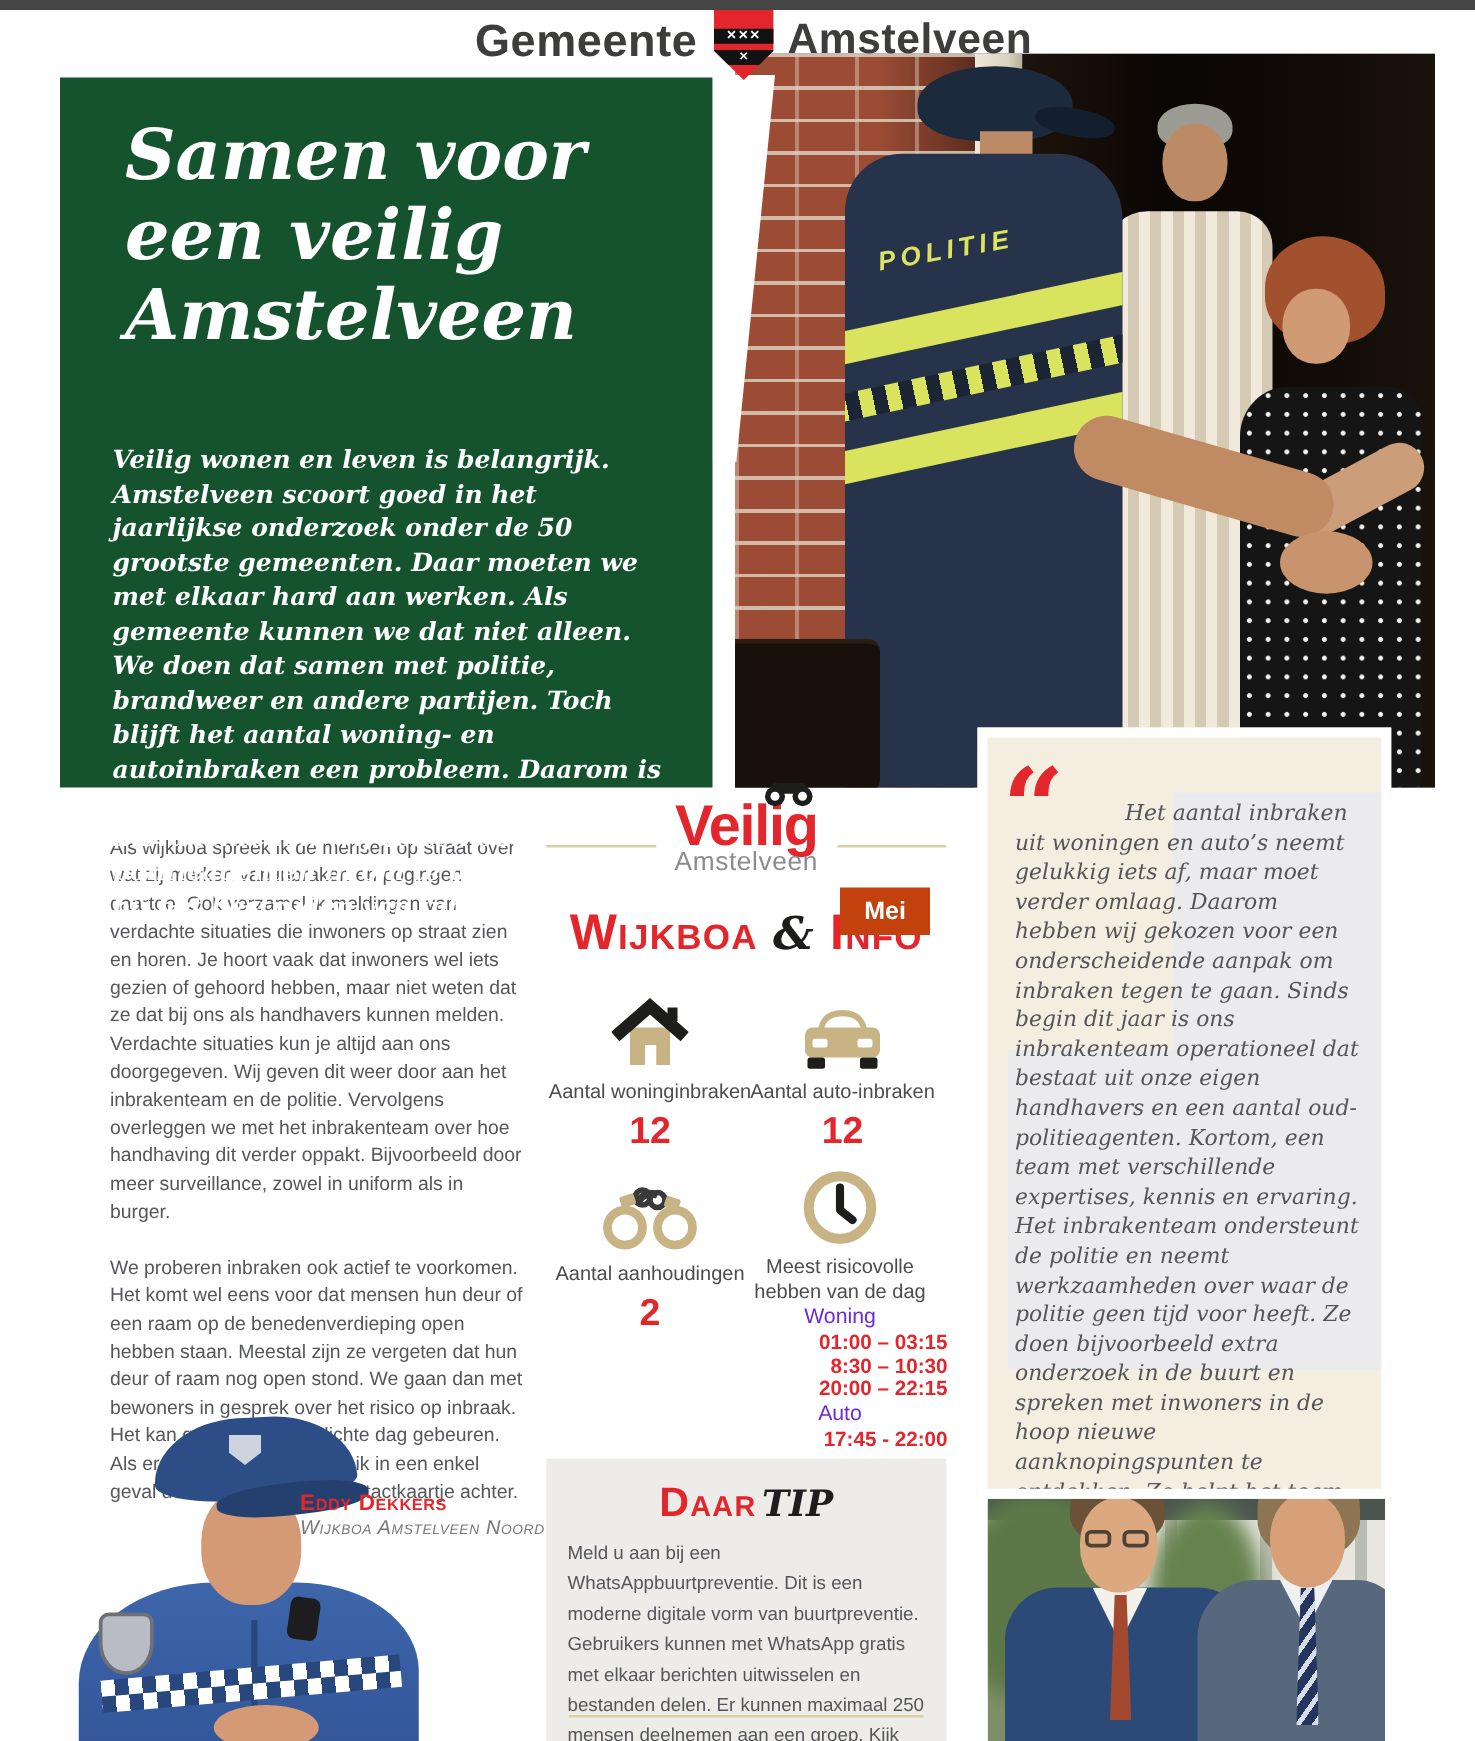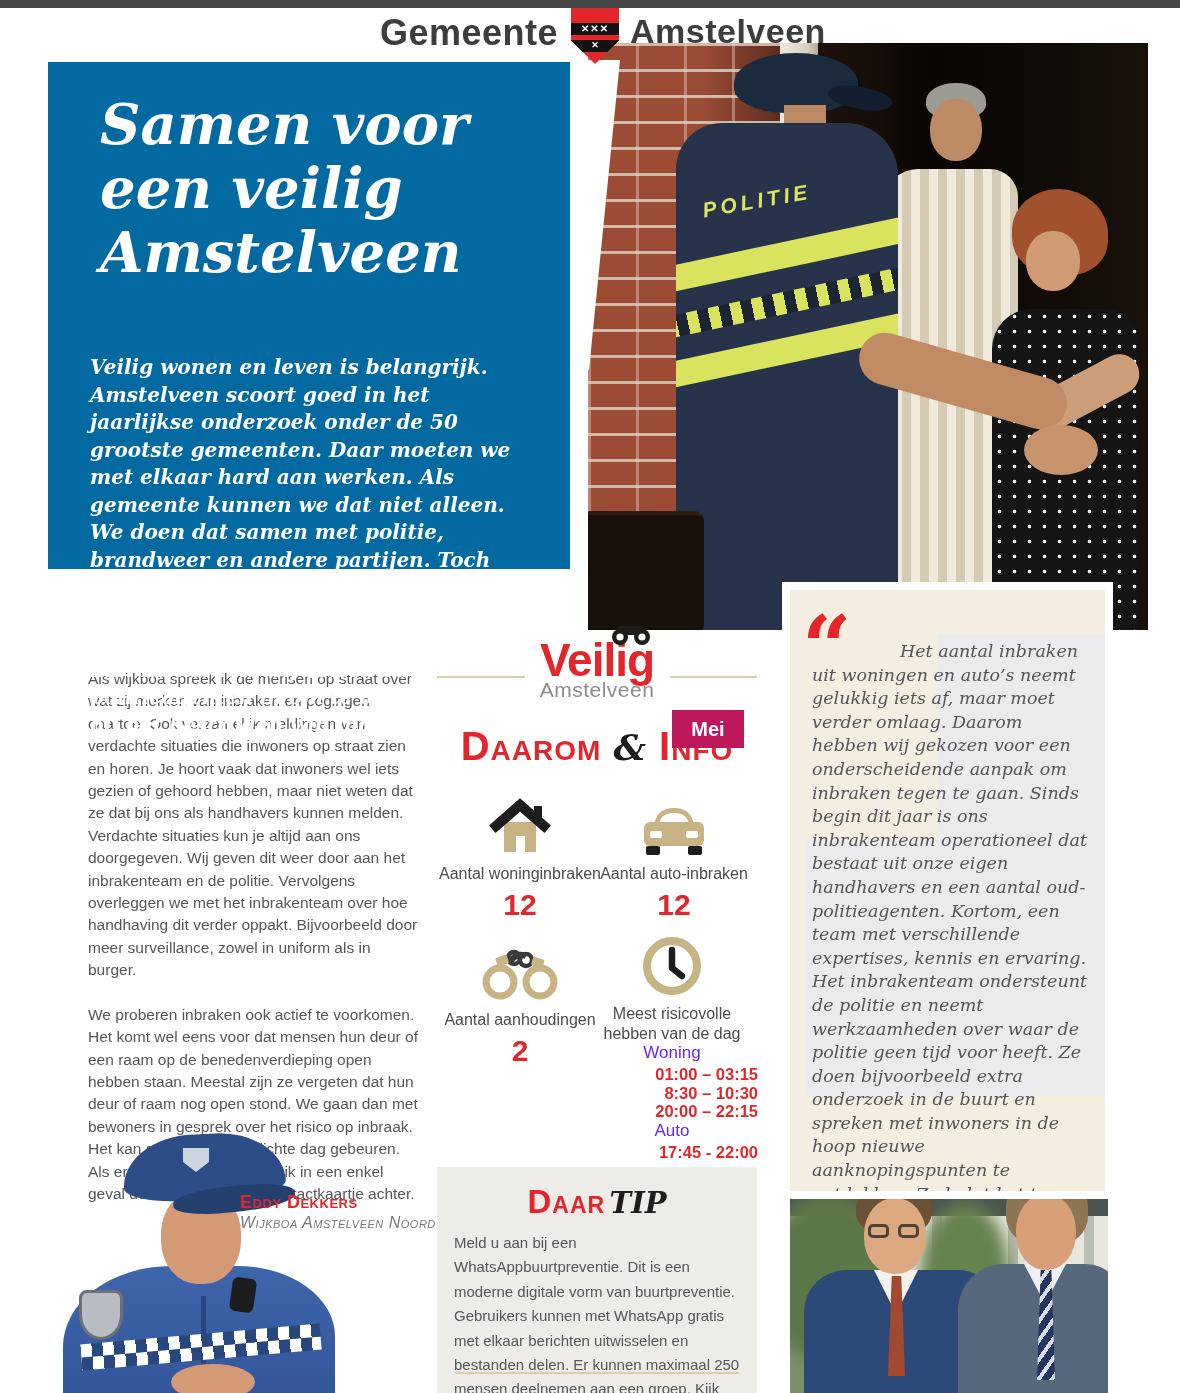--- a/index.html
+++ b/index.html
@@ -16,21 +16,21 @@
   .shield{left:571px;top:8px;width:48px;height:56px;background:#e2262c;z-index:5;
           clip-path:polygon(0 0,100% 0,100% 58%,50% 100%,0 58%);}
   .shield .band1{position:absolute;left:0;top:26%;width:100%;height:22%;background:#121212;
           color:#fff;font-size:10px;font-weight:bold;text-align:center;line-height:12px;letter-spacing:1px;}
   .shield .band2{position:absolute;left:0;top:58%;width:100%;height:20%;background:#121212;
           color:#fff;font-size:9px;font-weight:bold;text-align:center;line-height:11px;}
   .shield-v{left:570px;top:60px;width:50px;height:310px;background:#fff;z-index:4;
           clip-path:polygon(0 0,100% 0,38% 100%,0 100%);}
 
   
-  .hero{left:48px;top:62px;width:522px;height:507px;background:#0369a1;z-index:1;}
+  .hero{left:48px;top:62px;width:522px;height:568px;background:#14532d;z-index:1;}
   .hero-title{position:absolute;left:52px;top:30px;font-family:"DejaVu Serif",serif;
           font-style:italic;font-weight:bold;color:#fff;font-size:56px;line-height:64px;}
   .hero-intro{position:absolute;left:42px;top:272px;width:440px;font-family:"DejaVu Serif",serif;
           font-style:italic;font-weight:600;color:#fff;font-size:20px;line-height:27.5px;}
 
   
   .top-photo{left:588px;top:43px;width:560px;height:587px;background:#0e0906;overflow:hidden;z-index:0;}
   .tp-brick{position:absolute;left:0;top:0;width:192px;height:100%;background-color:#9c4c35;
      background-image:repeating-linear-gradient(180deg,rgba(219,206,188,.85) 0 3px,rgba(0,0,0,0) 3px 26px),
                       repeating-linear-gradient(90deg,rgba(219,206,188,.45) 0 3px,rgba(0,0,0,0) 3px 48px),
@@ -106,21 +106,21 @@
   .e-hands{position:absolute;left:116px;top:236px;width:84px;height:36px;background:#d49a76;border-radius:50%;}
 
   
   .rule{height:2px;background:#dccea6;}
   .rule-l{left:437px;top:676px;width:88px;}
   .rule-r{left:670px;top:676px;width:87px;}
   .veilig-wrap{left:437px;top:638px;width:320px;text-align:center;}
   .veilig-word{font-size:46px;font-weight:bold;color:#e2262c;letter-spacing:-1px;line-height:44px;}
   .veilig-sub{display:block;font-size:21px;color:#8b8c8e;margin-top:-4px;letter-spacing:.5px;}
   .binoculars{position:absolute;left:172px;top:-12px;}
-  .badge-mei{left:672px;top:710px;width:72px;height:38px;background:#be185d;color:#fff;z-index:2;
+  .badge-mei{left:672px;top:710px;width:72px;height:38px;background:#c2410c;color:#fff;z-index:2;
      text-align:center;line-height:38px;font-size:20px;font-weight:bold;}
   .cijfers-heading{left:437px;top:724px;width:320px;text-align:center;color:#e2262c;
      font-variant:small-caps;font-weight:bold;font-size:40px;letter-spacing:1px;}
   .cijfers-heading .amp{font-variant:normal;color:#1d1d1b;font-family:"DejaVu Serif",serif;
      font-style:italic;font-weight:bold;font-size:36px;}
 
   .stat{width:172px;text-align:center;}
   .stat-1{left:434px;top:794px;}
   .stat-2{left:588px;top:794px;}
   .stat-3{left:434px;top:940px;}
@@ -255,21 +255,21 @@
         <circle cx="33" cy="11" r="3.6" fill="#fff"></circle>
       </svg>
     </span>
     <span class="veilig-word">Veilig</span>
     <span class="veilig-sub">Amstelveen</span>
   </div>
 
   <div class="abs badge-mei">Mei</div>
 
   <div class="abs cijfers-heading">
-    <span>Daarom</span>
+    <span>Wijkboa</span>
     <span class="amp">&amp;</span>
     <span>Info</span>
   </div>
 
   <div class="abs stat stat-1">
     <div class="stat-icon">
       <svg width="62" height="58" viewBox="0 0 62 58">
         <rect x="15" y="24" width="32" height="30" class="tan"></rect>
         <rect x="27" y="38" width="9" height="16" fill="#fff"></rect>
         <path d="M7 28 L31 7 L55 28" stroke="#1d1d1b" stroke-width="10" fill="none" stroke-linecap="square"></path>

